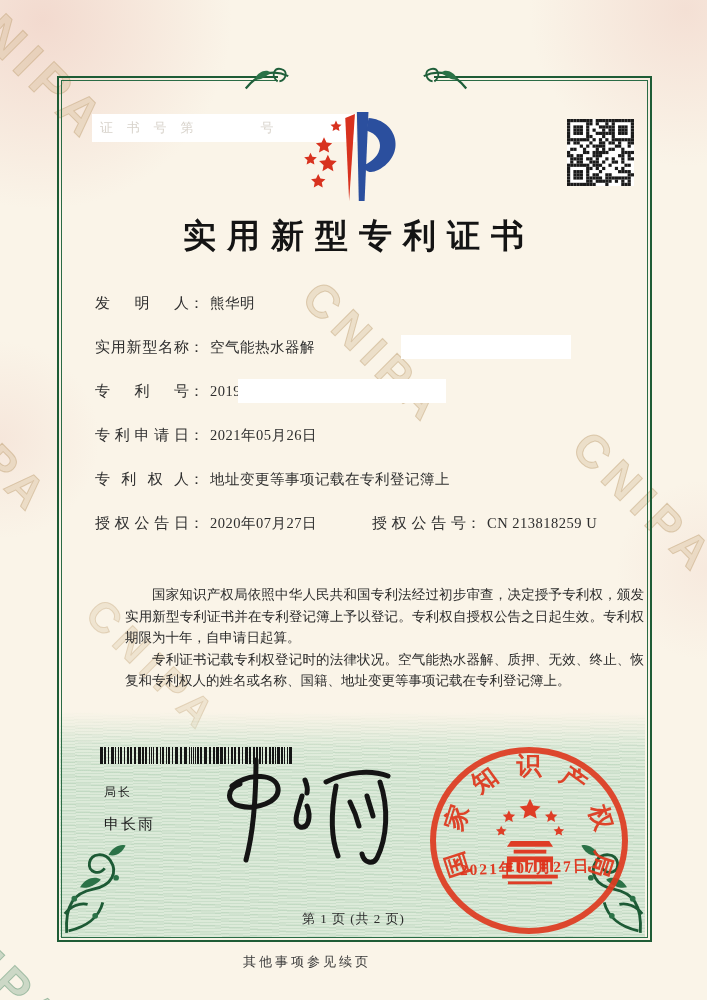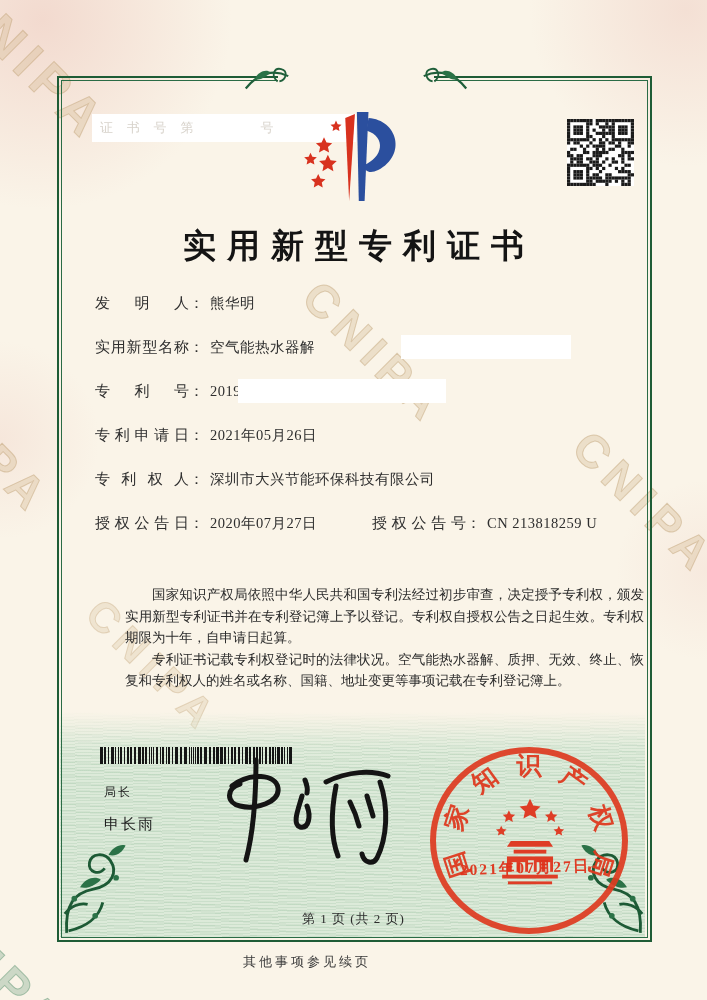--- a/index.html
+++ b/index.html
@@ -21,21 +21,21 @@
   
   .frame{position:absolute;left:57px;top:76px;width:591px;height:862px;
          border:2px solid #1e5c36;}
   .frame-inner{position:absolute;inset:2px;border:1px solid #2a6b45;}
   .frame-gap{position:absolute;left:278px;top:70px;width:156px;height:14px;background:#faf4e8;}
   
   .certno{position:absolute;left:92px;top:114px;width:256px;height:28px;background:#fff;
           display:flex;align-items:center;padding-left:8px;}
   .certno span{font-size:13px;letter-spacing:3px;color:rgba(150,138,115,0.38);font-family:Liberation Mono, monospace;}
   
-  .title{position:absolute;left:0;top:224px;width:707px;text-align:center;
+  .title{position:absolute;left:0;top:214px;width:707px;text-align:center;
          font-size:33px;font-weight:700;letter-spacing:11px;color:#141414;text-indent:11px;}
   
   .fields{position:absolute;left:95px;top:291px;width:524px;font-size:15px;color:#2e2e2e;}
   .frow{height:25px;line-height:25px;margin-bottom:19px;position:relative;white-space:nowrap;}
   .flabel{display:inline-block;width:94px;text-align:justify;text-align-last:justify;vertical-align:top;}
   .fcolon{display:inline-block;margin-right:6px;}
   .fvalue{font-size:14.5px;letter-spacing:.5px;}
   .redact{position:absolute;background:#fff;height:24px;top:0;}
   .redact-name{left:306px;width:170px;}
   .redact-patno{left:143px;width:208px;}
@@ -381,21 +381,21 @@
     <span class="redact redact-name"></span>
   </div>
   <div class="frow">
     <span class="flabel">专利号</span><span class="fcolon">：</span><span class="fvalue">2019</span>
     <span class="redact redact-patno"></span>
   </div>
   <div class="frow">
     <span class="flabel">专利申请日</span><span class="fcolon">：</span><span class="fvalue">2021年05月26日</span>
   </div>
   <div class="frow">
-    <span class="flabel">专利权人</span><span class="fcolon">：</span><span class="fvalue">深圳市大兴节能环保科技有限公司</span>
+    <span class="flabel">专利权人</span><span class="fcolon">：</span><span class="fvalue">地址变更等事项记载在专利登记簿上</span>
   </div>
   <div class="frow">
     <span class="flabel">授权公告日</span><span class="fcolon">：</span><span class="fvalue">2020年07月27日</span>
     <span class="pair2">
       <span class="flabel">授权公告号</span><span class="fcolon">：</span><span class="fvalue">CN 213818259 U</span>
     </span>
   </div>
 </div>
 
 <div class="paras">

